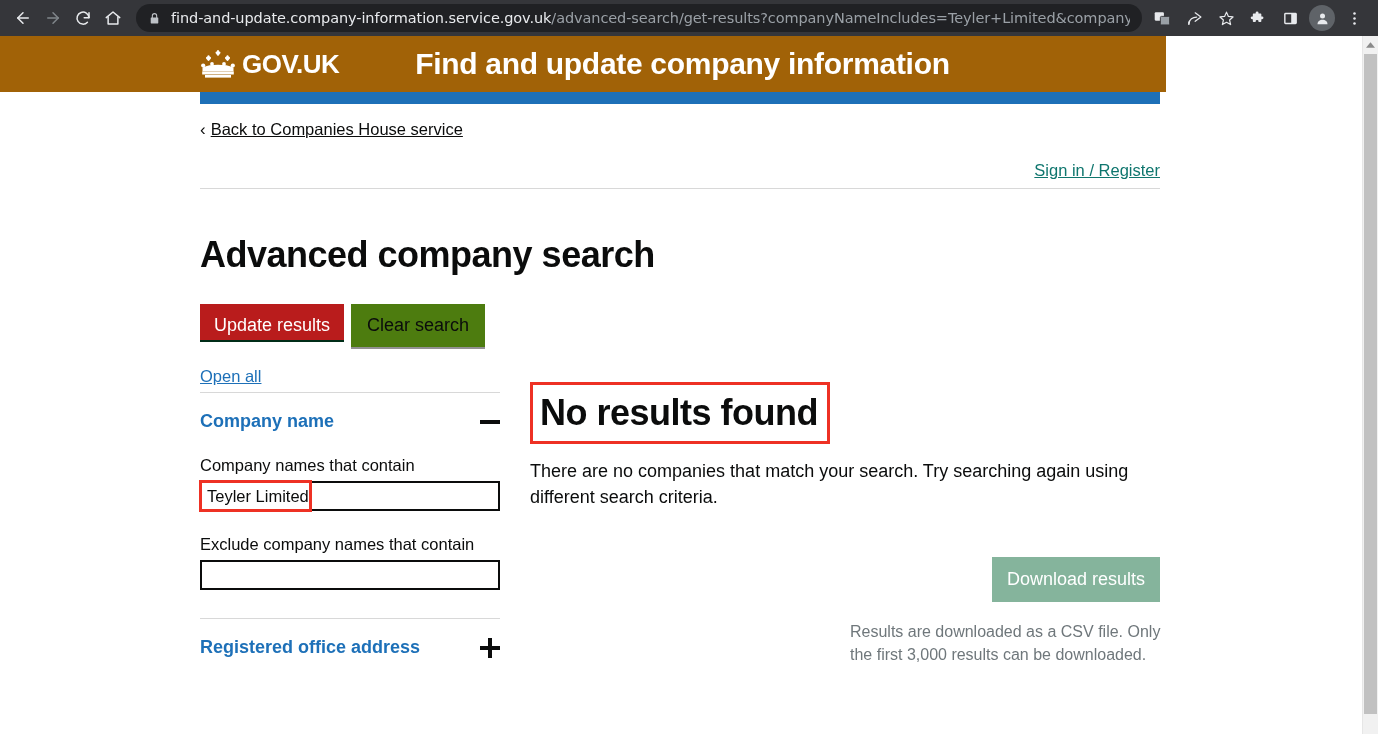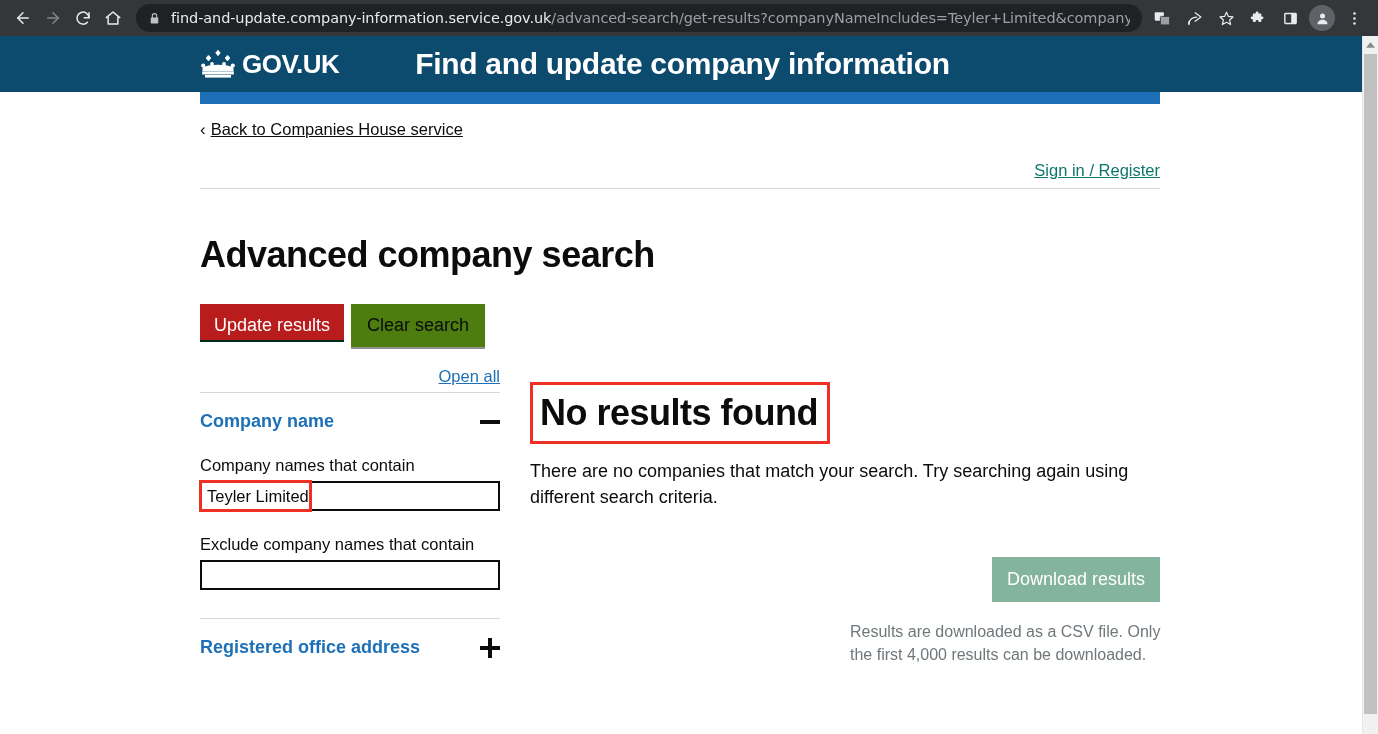--- a/index.html
+++ b/index.html
@@ -80,22 +80,22 @@
   
   .page {
     position: absolute; top: 36px; left: 0;
     width: 1362px; height: 698px;
     background: #ffffff;
     overflow: hidden;
   }
 
   
   .govuk-header {
-    width: 1362px; height: 56px;
-    background: #0c4a6e;
+    width: 1166px; height: 56px;
+    background: #a16207;
     position: relative;
     text-decoration: underline;
   }
   .header-inner {
     position: absolute; left: 200px; top: 0;
     width: 960px; height: 56px;
     display: flex; align-items: center;
   }
   .crown-logo { display: flex; align-items: center; flex: 0 0 auto; }
   .crown-logo svg { display: block; }
@@ -200,21 +200,20 @@
   }
 
   
   .body-cols { position: relative; }
 
   .left-col {
     position: absolute; left: 0; top: 0;
     width: 300px;
   }
   .openall-row {
-    text-align: right;
     padding-top: 20px;
   }
   .openall-link {
     color: #1d70b8;
     text-decoration: underline;
     font-size: 16.5px;
   }
   .accordion-divider {
     border: none;
     border-top: 1px solid #d8d8d8;
@@ -509,18 +508,18 @@
         <div class="results-head-wrap">
           <h2 class="no-results">No results found</h2>
           <span class="annot-box annot-heading"></span>
         </div>
 
         <p class="results-text">There are no companies that match your search. Try searching again using different search criteria.</p>
 
         <div class="download-row">
           <button class="btn-download">Download results</button>
         </div>
-        <p class="download-note">Results are downloaded as a CSV file. Only the first 4,000 results can be downloaded.</p>
+        <p class="download-note">Results are downloaded as a CSV file. Only the first 3,000 results can be downloaded.</p>
       </div>
 
     </div>
   </div>
 </div>
 
 </body></html>

